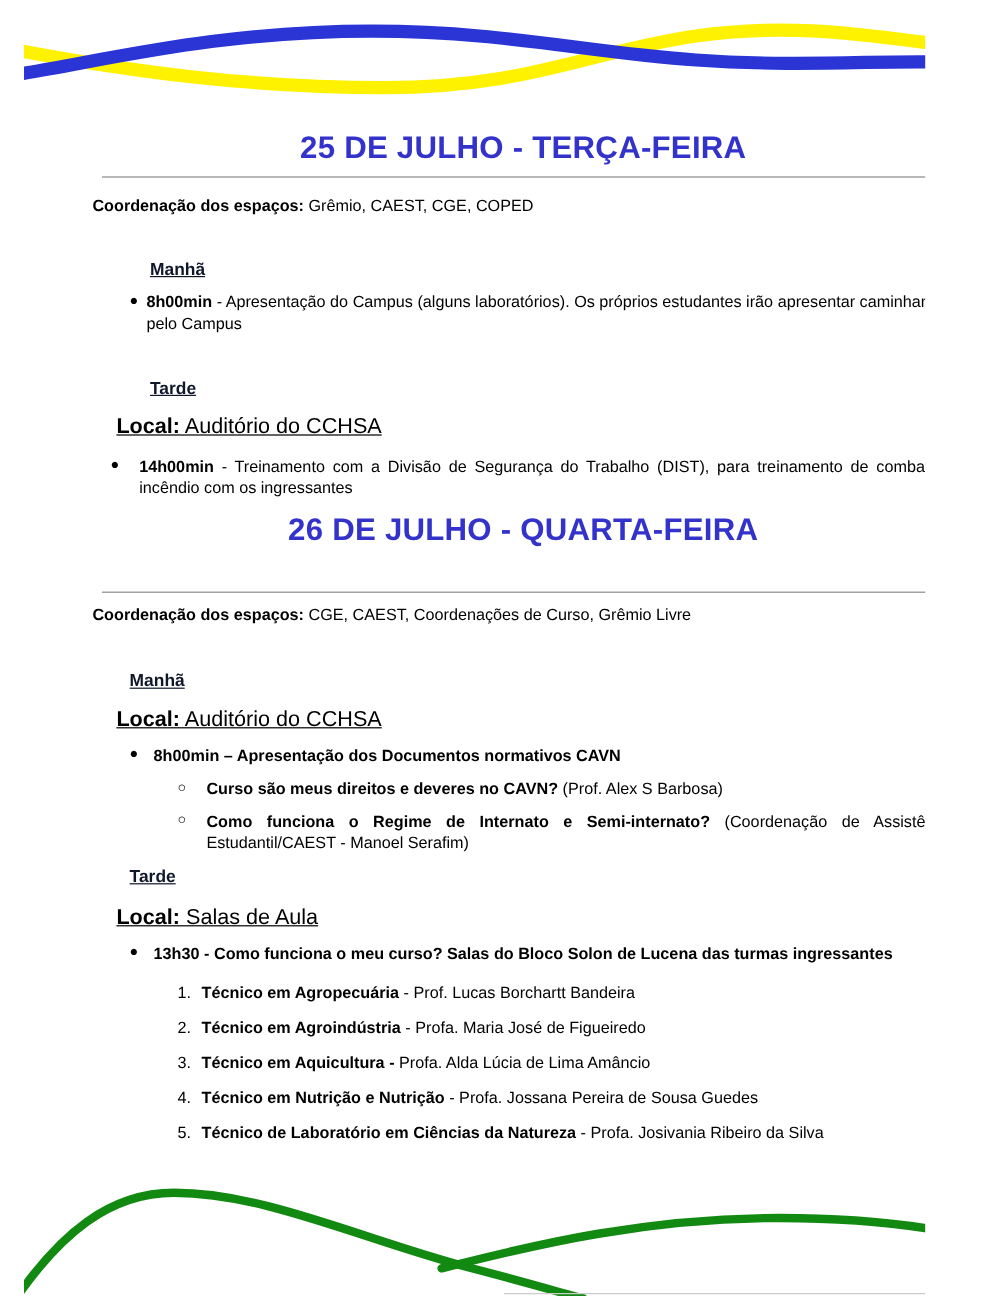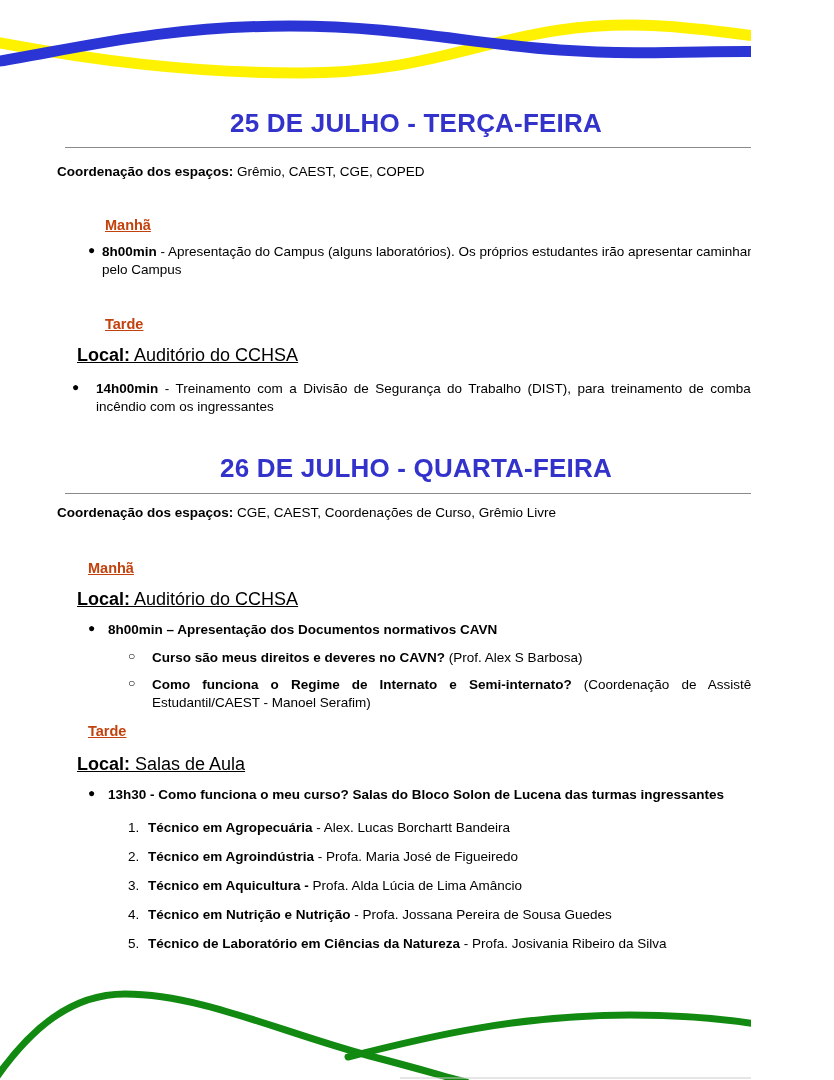--- a/index.html
+++ b/index.html
@@ -10,20 +10,21 @@
   body {
     font-family: "Liberation Sans", sans-serif;
     color: #000000;
   }
   .page {
     position: relative;
     width: 751px;
     height: 1080px;
     overflow: hidden;
     background: #ffffff;
+    margin-left: 20px;
   }
 
   
   .wave-header {
     position: absolute;
     top: 0;
     left: 0;
     width: 834px;
     height: 95px;
     pointer-events: none;
@@ -63,21 +64,21 @@
   }
   .coord-line {
     text-align: left;
     font-size: 13.5px;
     line-height: 1.3;
   }
   .coord-line .lbl { font-weight: bold; }
 
   
   .period {
-    color: #c2410c;
+    color: #0f172a;
     font-weight: bold;
     font-size: 14.5px;
     text-decoration: underline;
     display: inline-block;
     line-height: 1.2;
   }
 
   .local-line {
     font-size: 18px;
     line-height: 1.3;
@@ -172,21 +173,21 @@
 
         <div class="bullet-row just" style="position:absolute; left:72px; top:380px; width:704px;">
           <span class="marker">●</span>
           <span class="body" style="margin-left:24px;"><span class="b">14h00min</span><span> -  Treinamento com a Divisão de Segurança do Trabalho (DIST), para treinamento de combate a incêndio com os ingressantes</span></span>
         </div>
       </div>
     </div>
 
     <div>
 
-      <div class="day-title" style="position:absolute; left:57px; top:455px; width:718px;">26 DE JULHO - QUARTA-FEIRA</div>
+      <div class="day-title" style="position:absolute; left:57px; top:428px; width:718px;">26 DE JULHO - QUARTA-FEIRA</div>
 
       <hr class="day-rule" style="position:absolute; left:65px; top:489px; width:712px;">
 
       <div class="coord-line" style="position:absolute; left:57px; top:504px; width:718px;">
         <span class="lbl">Coordenação dos espaços:</span><span> CGE, CAEST, Coordenações de Curso, Grêmio Livre</span>
       </div>
 
       <div>
         <div style="position:absolute; left:88px; top:559px;">
           <span class="period">Manhã</span>
@@ -221,21 +222,21 @@
           <span class="lbl">Local:</span><span> Salas de Aula</span>
         </div>
 
         <div class="bullet-row" style="position:absolute; left:88px; top:786px; width:688px;">
           <span class="marker">●</span>
           <span class="body b" style="margin-left:20px;">13h30 - Como funciona o meu curso? Salas do Bloco Solon de Lucena das turmas ingressantes</span>
         </div>
 
         <div class="course-row" style="position:absolute; left:128px; top:819px; width:648px;">
           <span class="num">1.</span>
-          <span class="body" style="margin-left:20px;"><span class="b">Técnico em Agropecuária</span><span> - Alex. Lucas Borchartt Bandeira</span></span>
+          <span class="body" style="margin-left:20px;"><span class="b">Técnico em Agropecuária</span><span> - Prof. Lucas Borchartt Bandeira</span></span>
         </div>
 
         <div class="course-row" style="position:absolute; left:128px; top:848px; width:648px;">
           <span class="num">2.</span>
           <span class="body" style="margin-left:20px;"><span class="b">Técnico em Agroindústria</span><span> - Profa. Maria José de Figueiredo</span></span>
         </div>
 
         <div class="course-row" style="position:absolute; left:128px; top:877px; width:648px;">
           <span class="num">3.</span>
           <span class="body" style="margin-left:20px;"><span class="b">Técnico em Aquicultura -</span><span> Profa. Alda Lúcia de Lima Amâncio</span></span>

